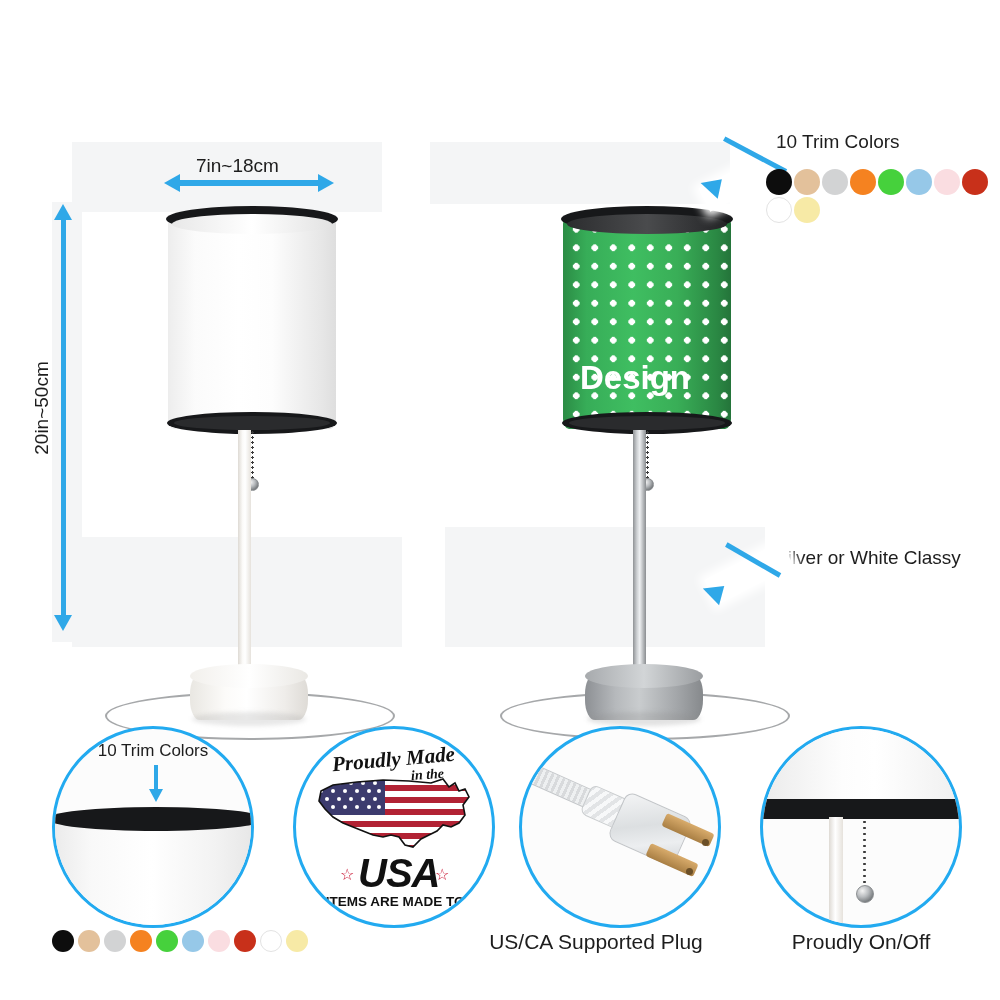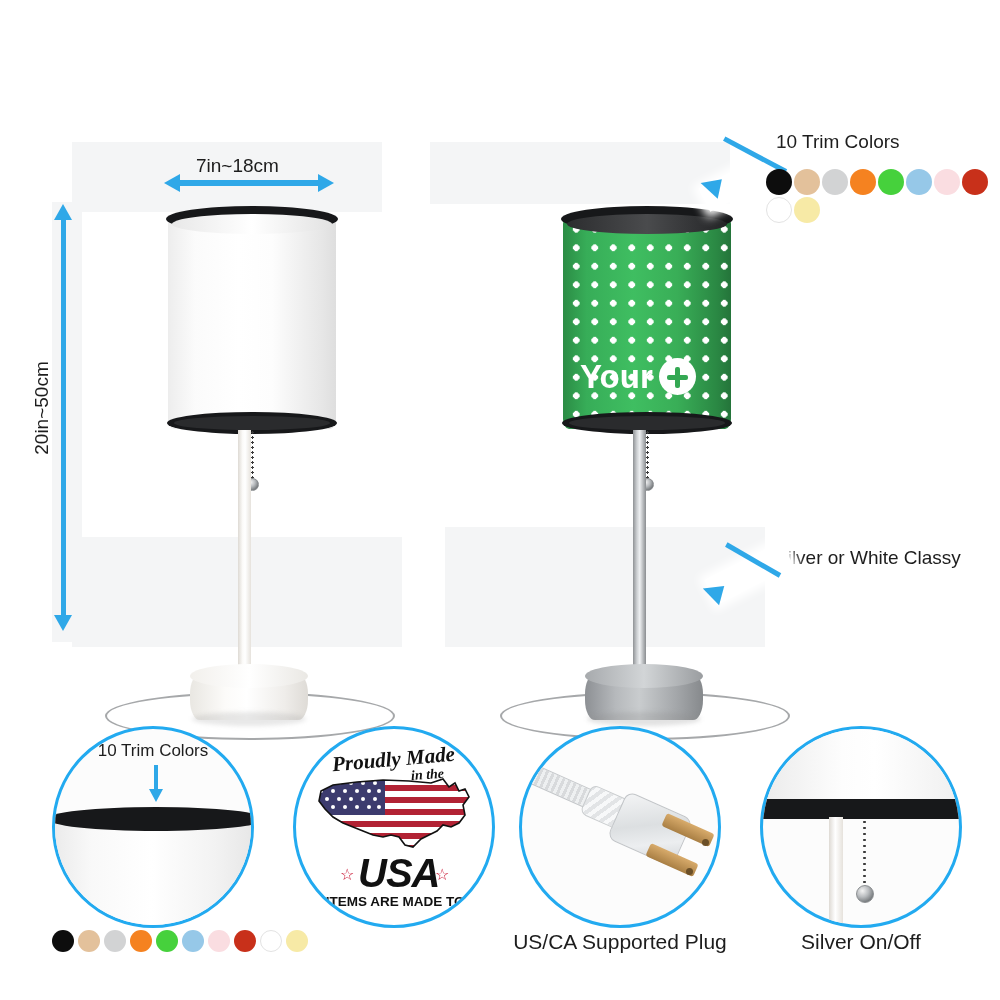--- a/index.html
+++ b/index.html
@@ -204,23 +204,21 @@
       <div style="position:absolute;left:40px;top:462px;width:118px;height:24px;border-radius:50%;background:linear-gradient(to right,#f2f0ec,#ffffff,#eae8e4);"></div>
       <div style="position:absolute;left:42px;top:510px;width:114px;height:14px;border-radius:50%;background:rgba(150,150,150,.22);filter:blur(2px);"></div>
     </div>
 
     <div class="lamp" style="left:545px;top:95px;width:200px;height:450px;">
 
       <div class="shade" style="left:18px;top:12px;width:168px;height:215px;">
         <div class="shade-body" style="background:linear-gradient(to right,#2b8c45 0%,#37ad58 14%,#3fbe61 42%,#39ae57 68%,#2a8743 92%,#24743a 100%);"></div>
         <div class="dots-layer"></div>
         <div class="yd-wrap">
-          <div class="yd-line">
-            <span>Your</span><span class="yd-plus"><span class="plus-h" style="left:8px;top:16.5px;width:21px;height:5px;"></span><span class="plus-v" style="left:16px;top:8.5px;width:5px;height:21px;"></span></span>
-          </div>
+          <div class="yd-line" style="margin-top:3px;">Design</div>
         </div>
       </div>
       <div style="position:absolute;left:16px;top:4px;width:172px;height:26px;border-radius:50%;background:#17181a;"></div>
       <div style="position:absolute;left:22px;top:12px;width:160px;height:20px;border-radius:50%;background:linear-gradient(to right,#2c2d2f,#4a4b4d,#232426);"></div>
       <div style="position:absolute;left:17px;top:210px;width:170px;height:22px;border-radius:50%;background:#17181a;"></div>
       <div style="position:absolute;left:24px;top:214px;width:156px;height:14px;border-radius:50%;background:#2a2b2d;"></div>
 
       <div class="chain" style="left:101px;top:228px;height:52px;">
         <div class="chain-dots"></div>
       </div>
@@ -355,34 +353,34 @@
                     transform:rotate(24deg);border-radius:9px;border:1px solid #c2c5c8;"></div>
 
         <div style="position:absolute;left:140px;top:94px;width:52px;height:14px;
                     background:linear-gradient(180deg,#d8ab6b,#a97f44);transform:rotate(24deg);border-radius:3px;"></div>
         <div style="position:absolute;left:124px;top:124px;width:52px;height:14px;
                     background:linear-gradient(180deg,#d8ab6b,#a97f44);transform:rotate(24deg);border-radius:3px;"></div>
         <div style="position:absolute;left:180px;top:110px;width:7px;height:7px;border-radius:50%;background:#6b4f27;"></div>
         <div style="position:absolute;left:164px;top:139px;width:7px;height:7px;border-radius:50%;background:#6b4f27;"></div>
       </div>
     </div>
-    <div class="bot-caption" style="left:500px;top:222px;width:240px;">US/CA Supported Plug</div>
+    <div class="bot-caption" style="left:476px;top:222px;width:240px;">US/CA Supported Plug</div>
 
     <div class="circle-frame" style="left:760px;top:18px;width:202px;height:202px;">
       <div style="position:absolute;left:-10px;top:-30px;width:222px;height:104px;
                   background:linear-gradient(to right,#e9e9e9,#fdfdfd 40%,#ffffff 55%,#ededed);"></div>
       <div style="position:absolute;left:-10px;top:70px;width:222px;height:20px;background:#17181a;"></div>
       <div style="position:absolute;left:66px;top:88px;width:14px;height:120px;
                   background:linear-gradient(to right,#dedad4,#ffffff 45%,#e6e2dc);"></div>
       <div class="chain" style="left:100px;top:90px;height:72px;">
         <div class="chain-dots" style="background-size:3.4px 6px;"></div>
       </div>
       <div class="chain-ball" style="left:93px;top:156px;width:18px;height:18px;"></div>
     </div>
-    <div class="bot-caption" style="left:741px;top:222px;width:240px;">Silver On/Off</div>
+    <div class="bot-caption" style="left:741px;top:222px;width:240px;">Proudly On/Off</div>
 
     <div class="swatch-row" style="left:52px;top:222px;width:260px;flex-wrap:wrap;">
         <div class="swatch" style="width: 22px; height: 22px; background: rgb(13, 13, 13); margin: 0px 4px 4px 0px;"></div>
         <div class="swatch" style="width: 22px; height: 22px; background: rgb(227, 193, 155); margin: 0px 4px 4px 0px;"></div>
         <div class="swatch" style="width: 22px; height: 22px; background: rgb(210, 211, 212); margin: 0px 4px 4px 0px;"></div>
         <div class="swatch" style="width: 22px; height: 22px; background: rgb(245, 130, 32); margin: 0px 4px 4px 0px;"></div>
         <div class="swatch" style="width: 22px; height: 22px; background: rgb(70, 209, 60); margin: 0px 4px 4px 0px;"></div>
         <div class="swatch" style="width: 22px; height: 22px; background: rgb(150, 200, 232); margin: 0px 4px 4px 0px;"></div>
         <div class="swatch" style="width: 22px; height: 22px; background: rgb(250, 221, 225); margin: 0px 4px 4px 0px;"></div>
         <div class="swatch" style="width: 22px; height: 22px; background: rgb(200, 48, 26); margin: 0px 4px 4px 0px;"></div>

